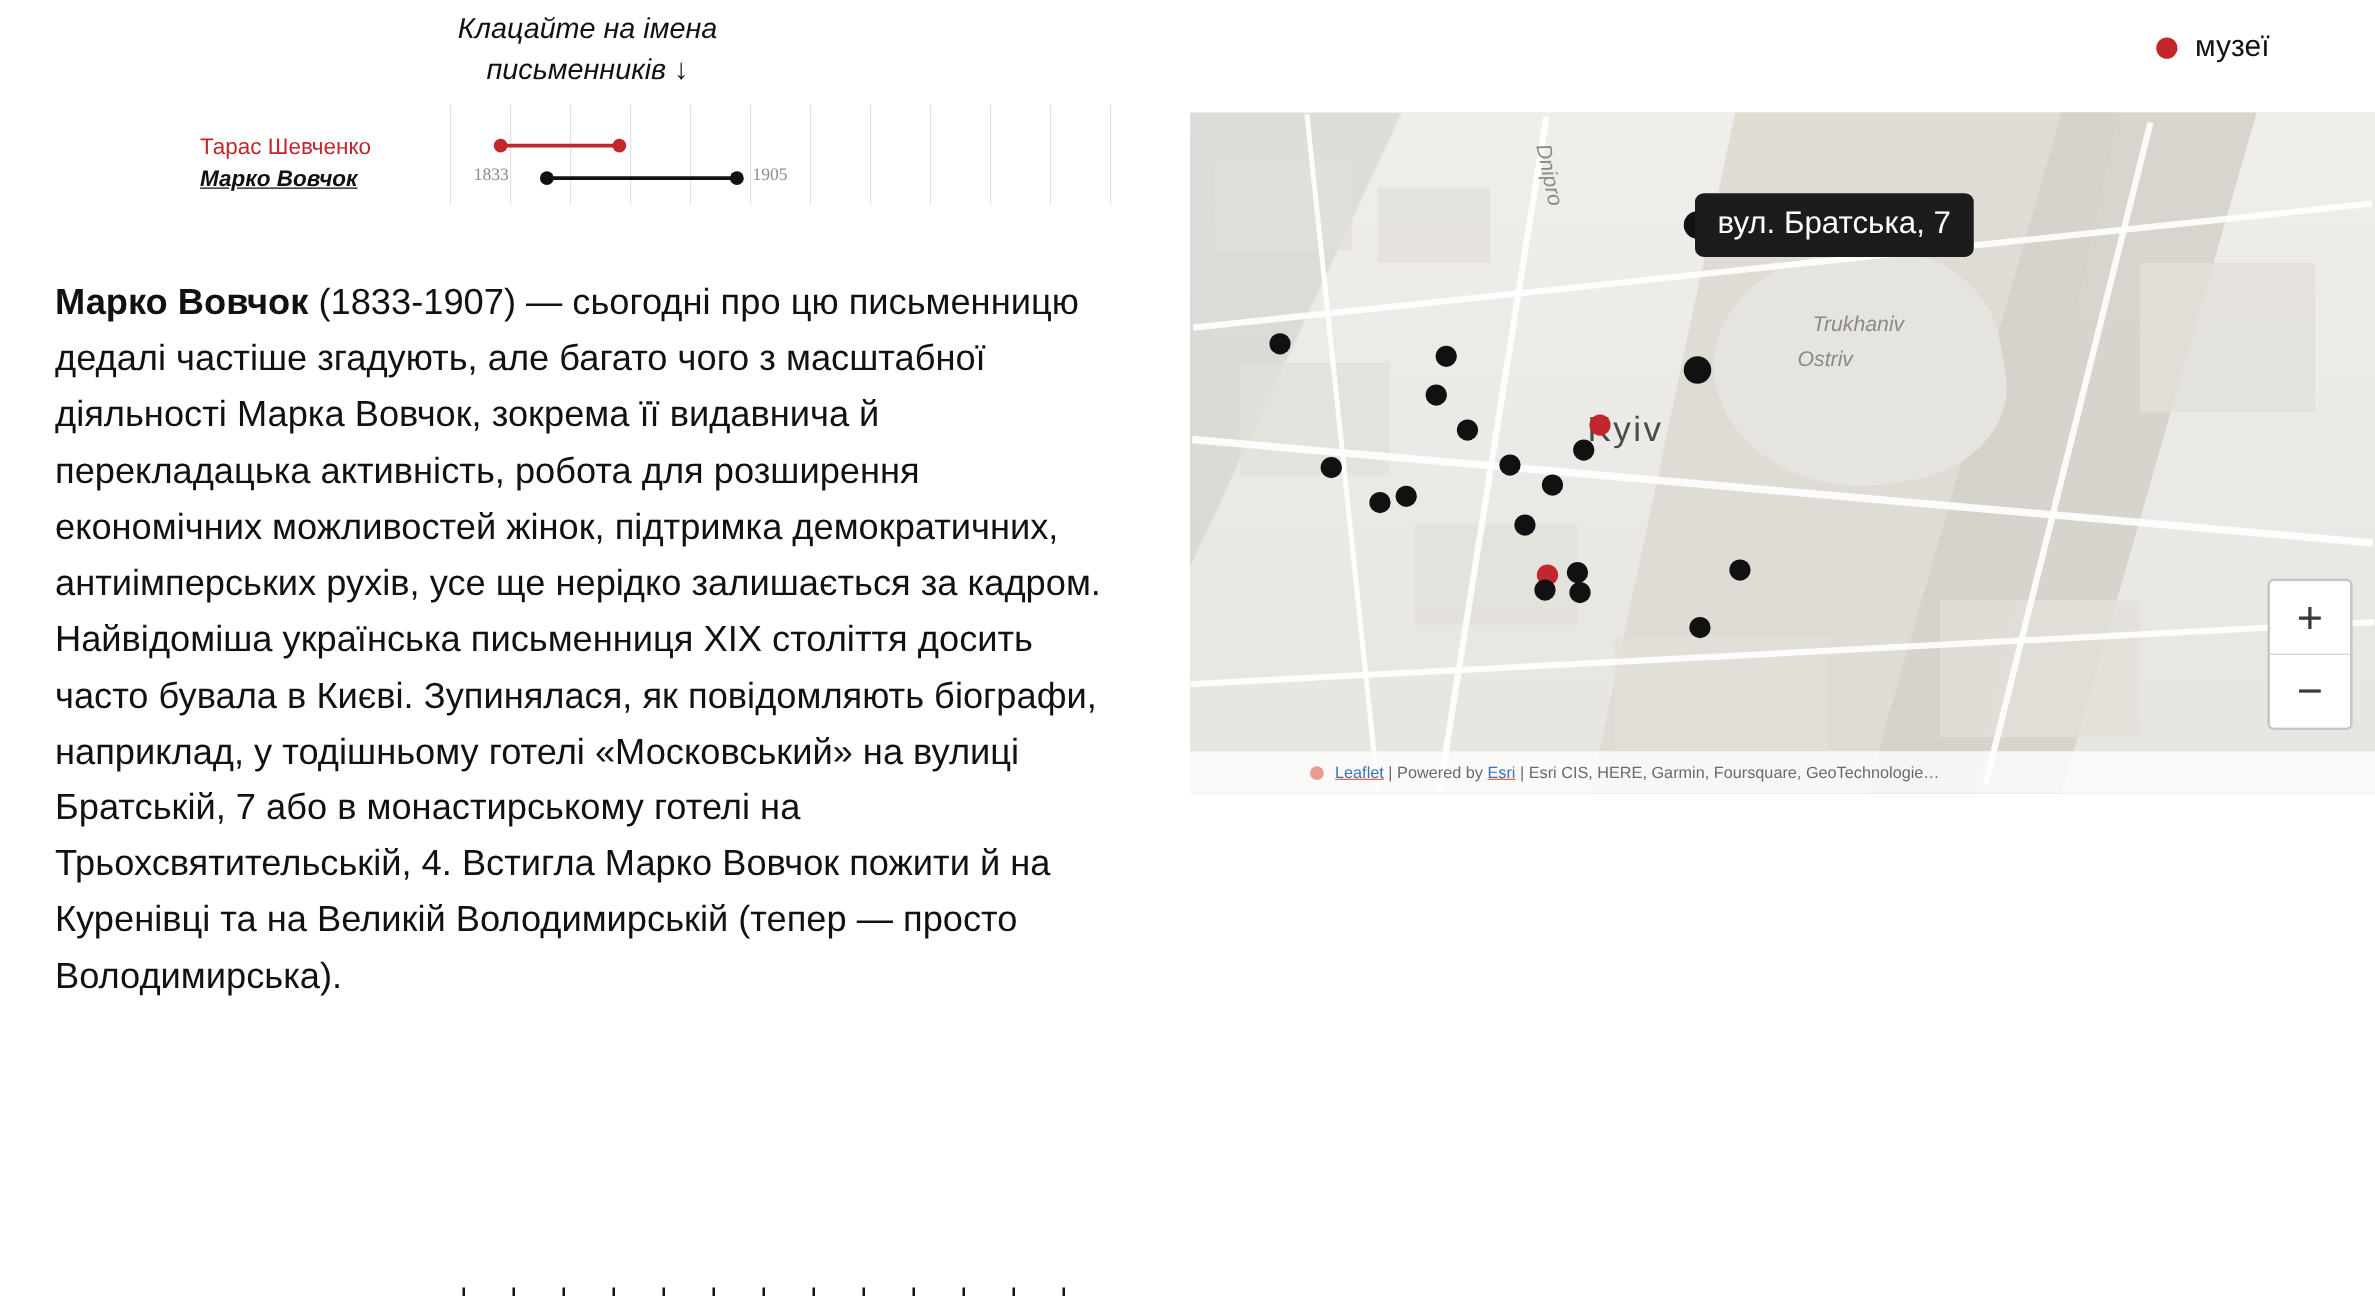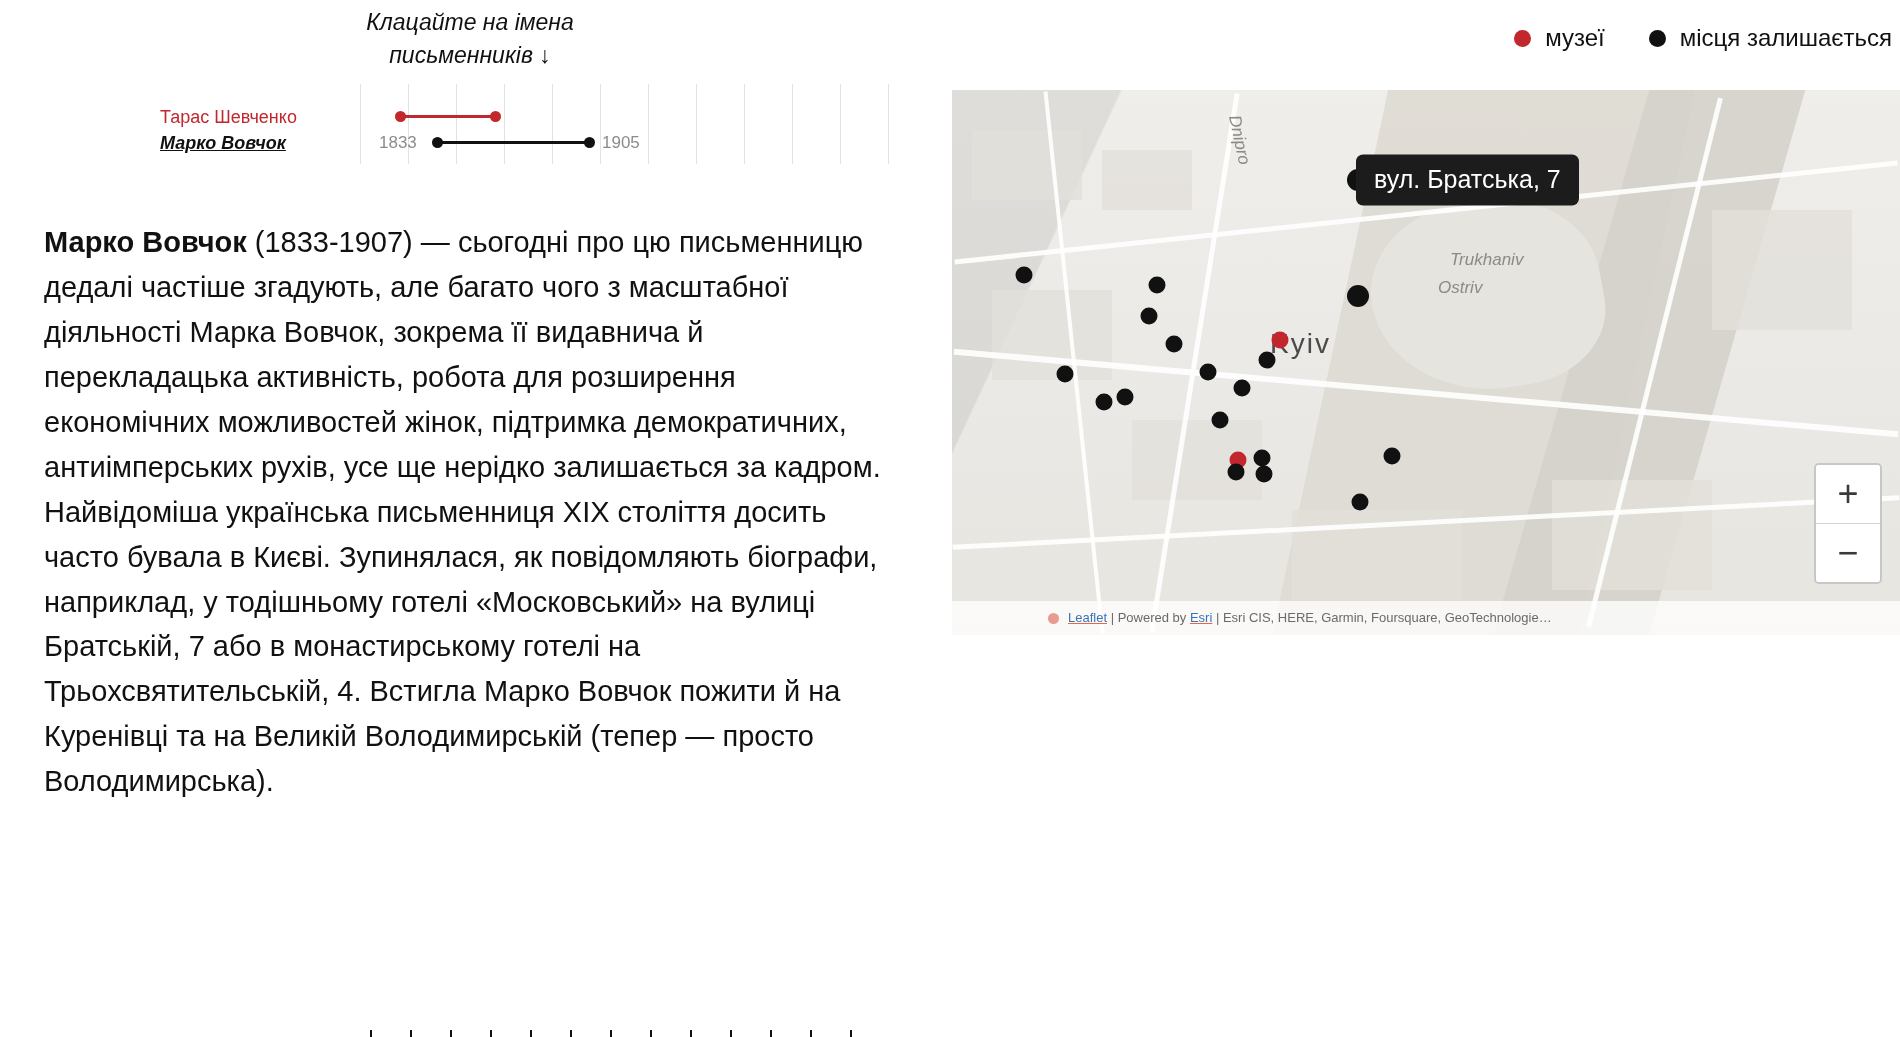--- a/index.html
+++ b/index.html
@@ -22,20 +22,21 @@
   
   .legend {
     position: absolute;
     top: 24px;
     right: 8px;
     display: flex;
     align-items: center;
     gap: 44px;
     font-size: 24px;
     color: #111111;
+    flex-direction: column;
   }
   .legend-item {
     display: flex;
     align-items: center;
     gap: 14px;
     white-space: nowrap;
   }
   .legend-dot {
     width: 17px;
     height: 17px;
@@ -119,22 +120,23 @@
     width: 11px;
     height: 11px;
     border-radius: 50%;
     top: 7px;
   }
   .tl-pt.red { background: #c1272d; }
   .tl-pt.black { background: #111111; }
   .tl-yr {
     position: absolute;
     top: 3px;
-    font-size: 17px;
+    font-size: 14px;
     color: #8c8c8c;
+    font-family: Liberation Serif, serif;
   }
 
   
   .article {
     position: absolute;
     left: 44px;
     top: 220px;
     width: 860px;
     font-size: 29px;
     line-height: 1.55;

